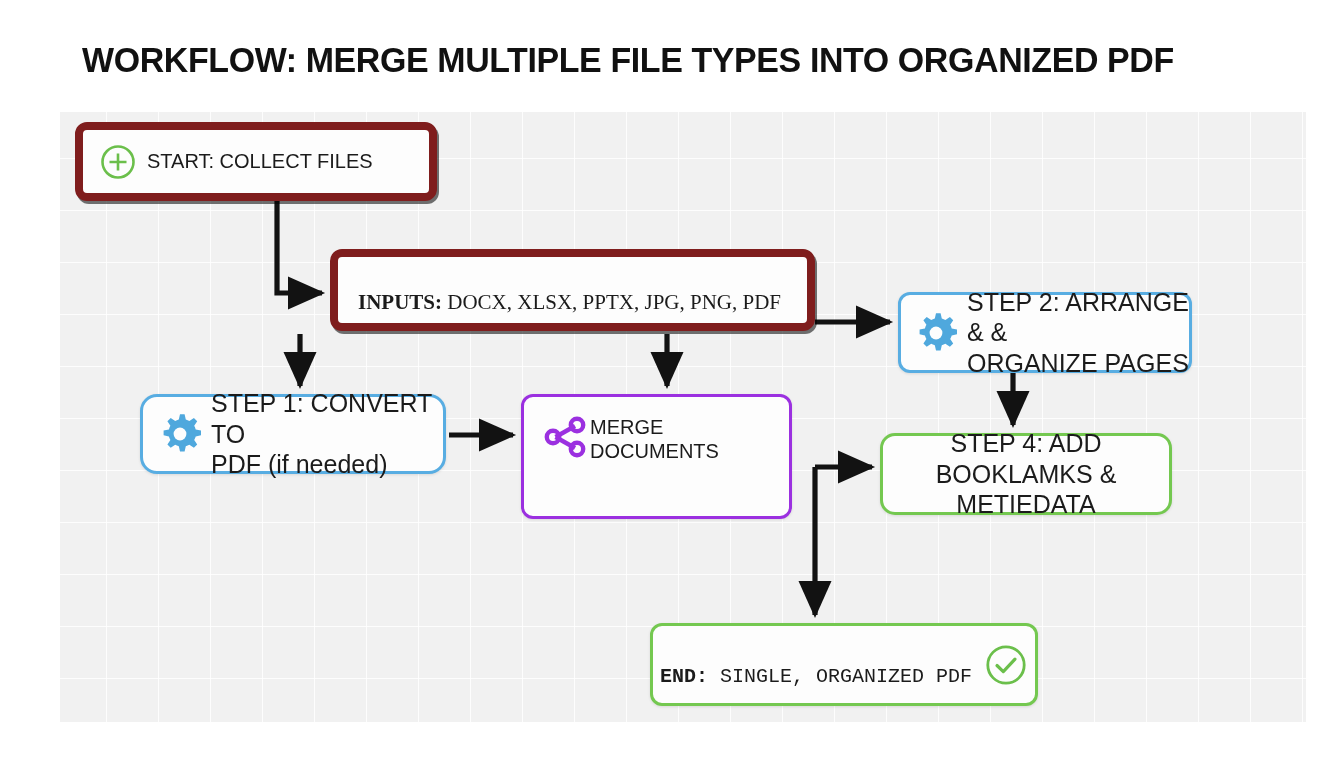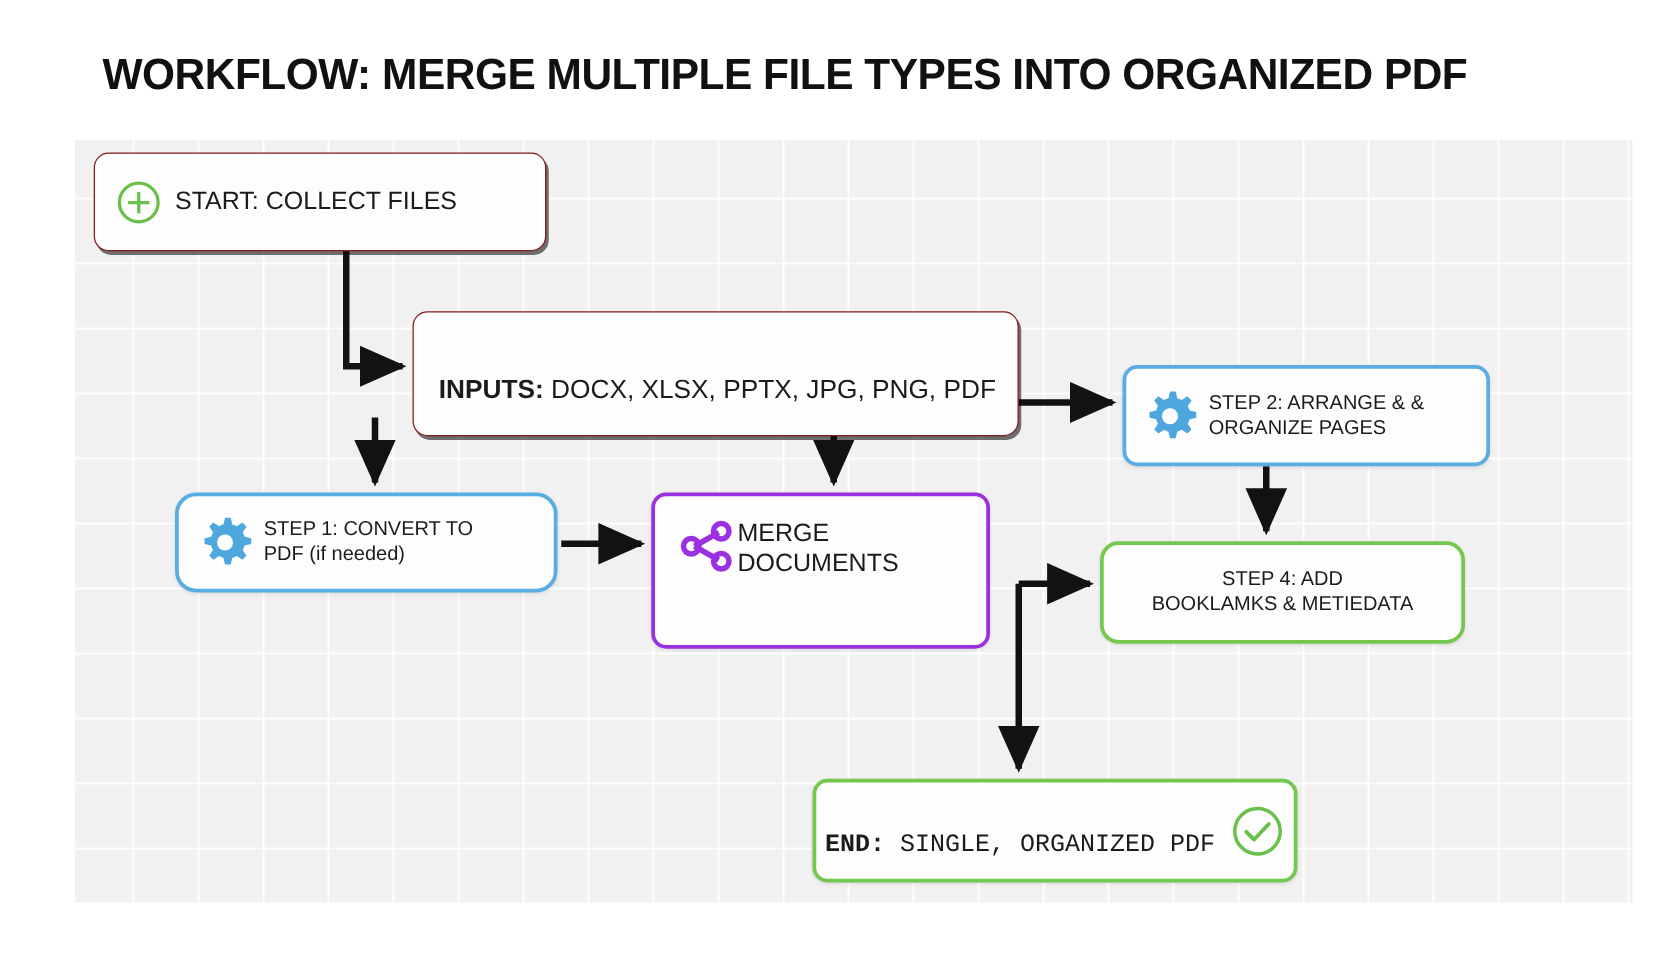--- a/index.html
+++ b/index.html
@@ -53,35 +53,35 @@
 
   .node {
     position: absolute;
     box-sizing: border-box;
     background: #fdfdfd;
     border-radius: 12px;
     display: flex;
     align-items: center;
     color: #1b1b1b;
   }
-  .node.black  { border: 1px solid #7f1d1d; box-shadow: 2px 3px 0 rgba(0,0,0,0.55); }
+  .node.black  { border: 8px solid #7f1d1d; box-shadow: 2px 3px 0 rgba(0,0,0,0.55); }
   .node.blue   { border: 3px solid #58ade2; box-shadow: 0 1px 3px rgba(0,0,0,0.10); }
   .node.purple { border: 3px solid #9b30e0; box-shadow: 0 1px 3px rgba(0,0,0,0.10); }
   .node.green  { border: 3px solid #74c850; box-shadow: 0 1px 3px rgba(0,0,0,0.10); }
 
   .node-label {
-    font-size: 16px;
+    font-size: 25px;
     line-height: 1.22;
     white-space: pre-line;
   }
   .label-strong { font-weight: bold; }
 
   
   #node-start   { left: 75px;  top: 122px; width: 362px; height: 79px;  padding-left: 16px; }
-  #node-inputs  { left: 330px; top: 249px; width: 485px; height: 100px;  padding-left: 20px; }
+  #node-inputs  { left: 330px; top: 249px; width: 485px; height: 82px;  padding-left: 20px; font-family: Liberation Serif, serif; }
   #node-step1   { left: 140px; top: 394px; width: 306px; height: 80px;  padding-left: 14px; border-radius: 17px; }
   #node-step2   { left: 898px; top: 292px; width: 294px; height: 81px;  padding-left: 12px; }
   #node-merge   { left: 521px; top: 394px; width: 271px; height: 125px;
                   flex-direction: row; align-items: flex-start;
                   justify-content: space-between; padding: 18px 0 16px 18px; }
   #node-step4   { left: 880px; top: 433px; width: 292px; height: 82px;
                   justify-content: center; text-align: center; border-radius: 15px; }
   #node-end     { left: 650px; top: 623px; width: 388px; height: 83px;
                   justify-content: center; font-family: Liberation Mono, monospace; }
 

